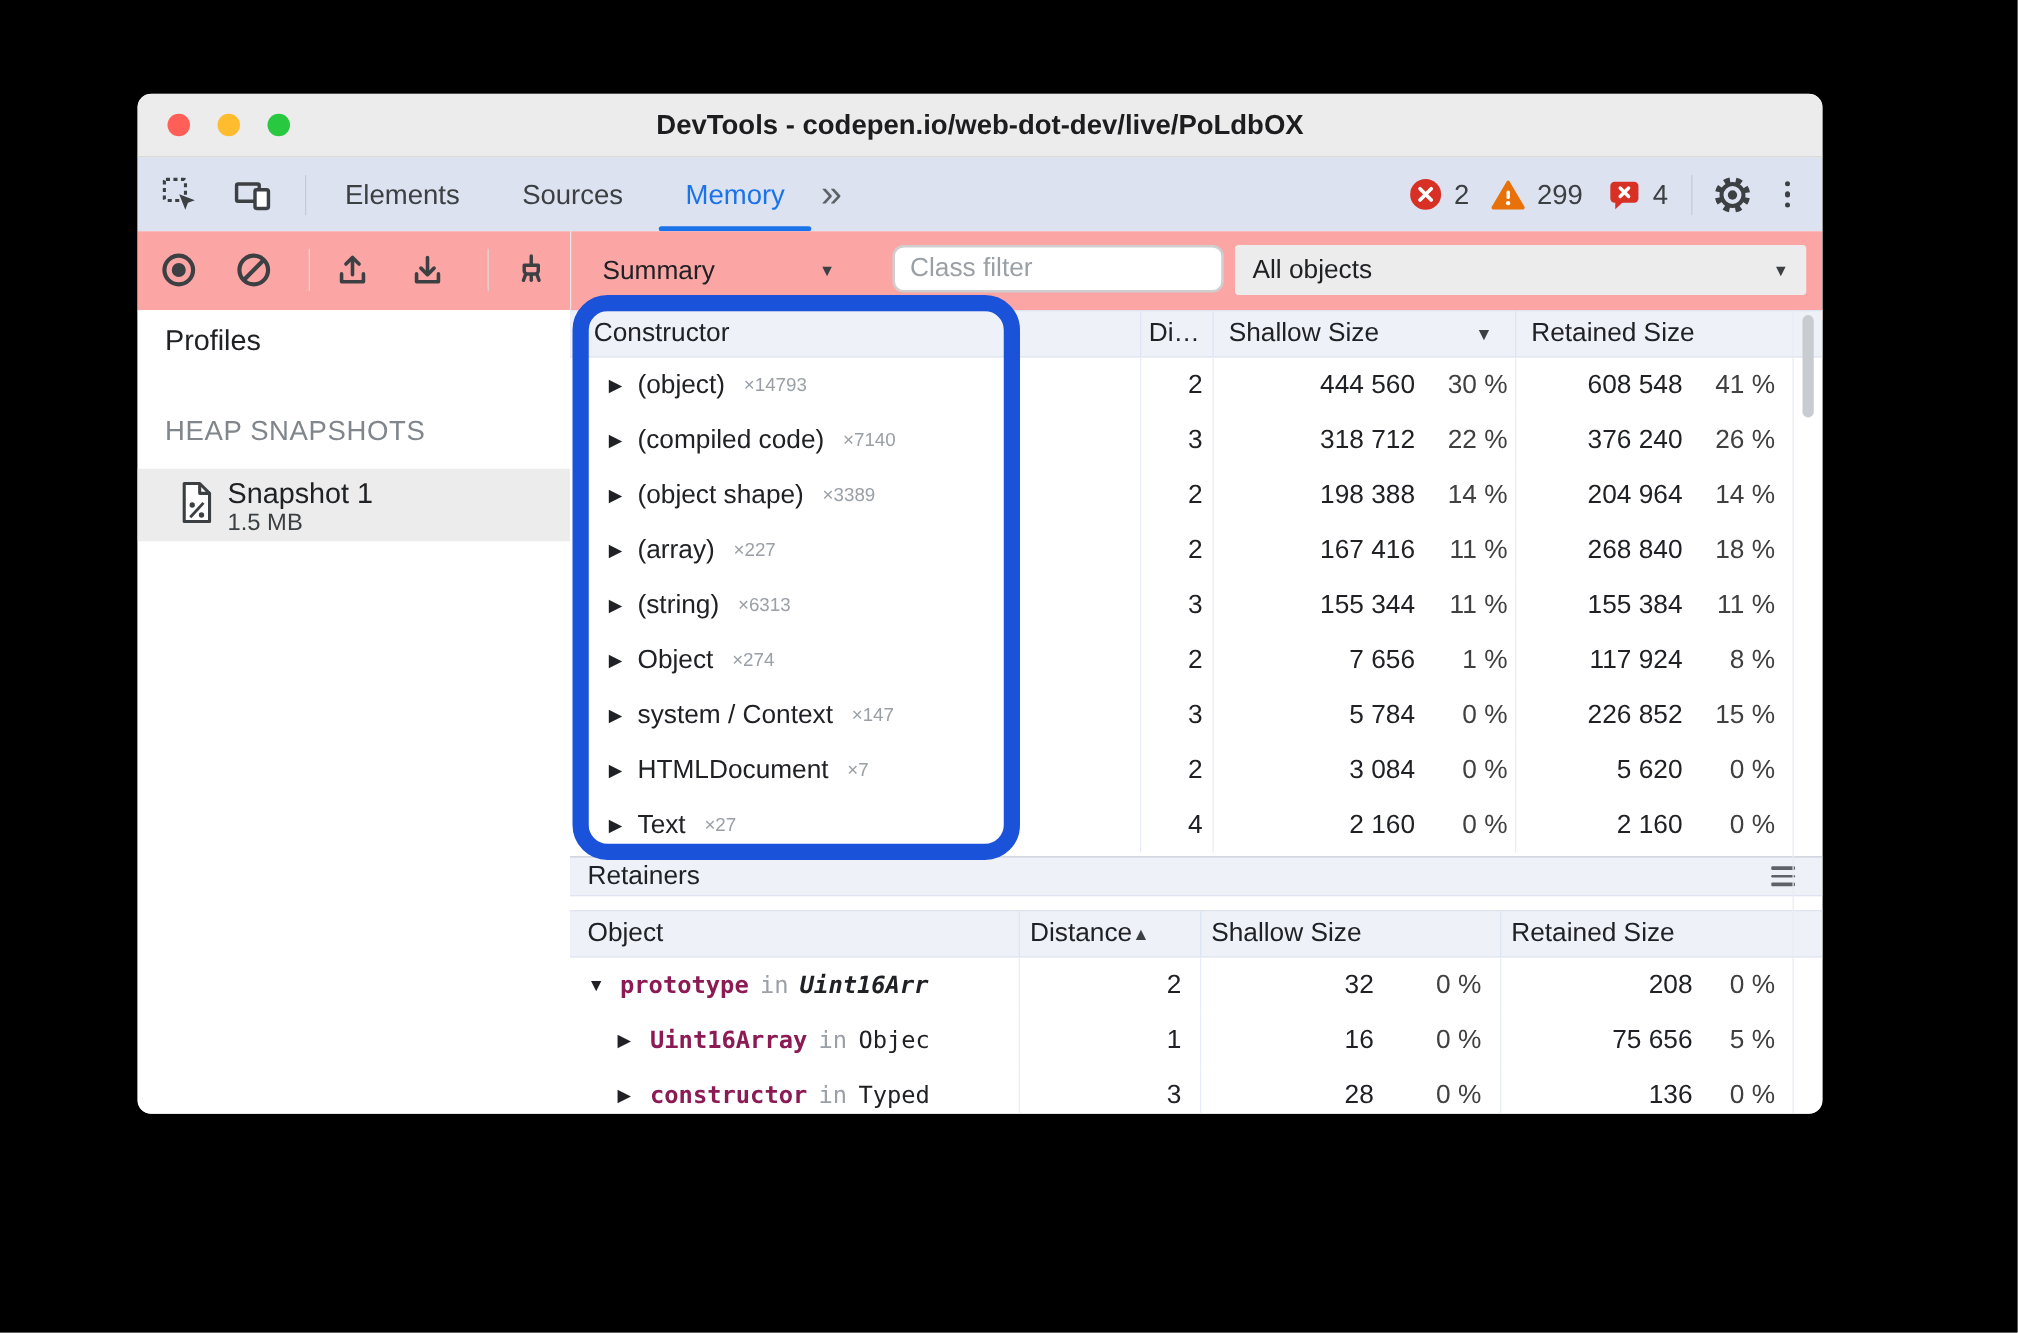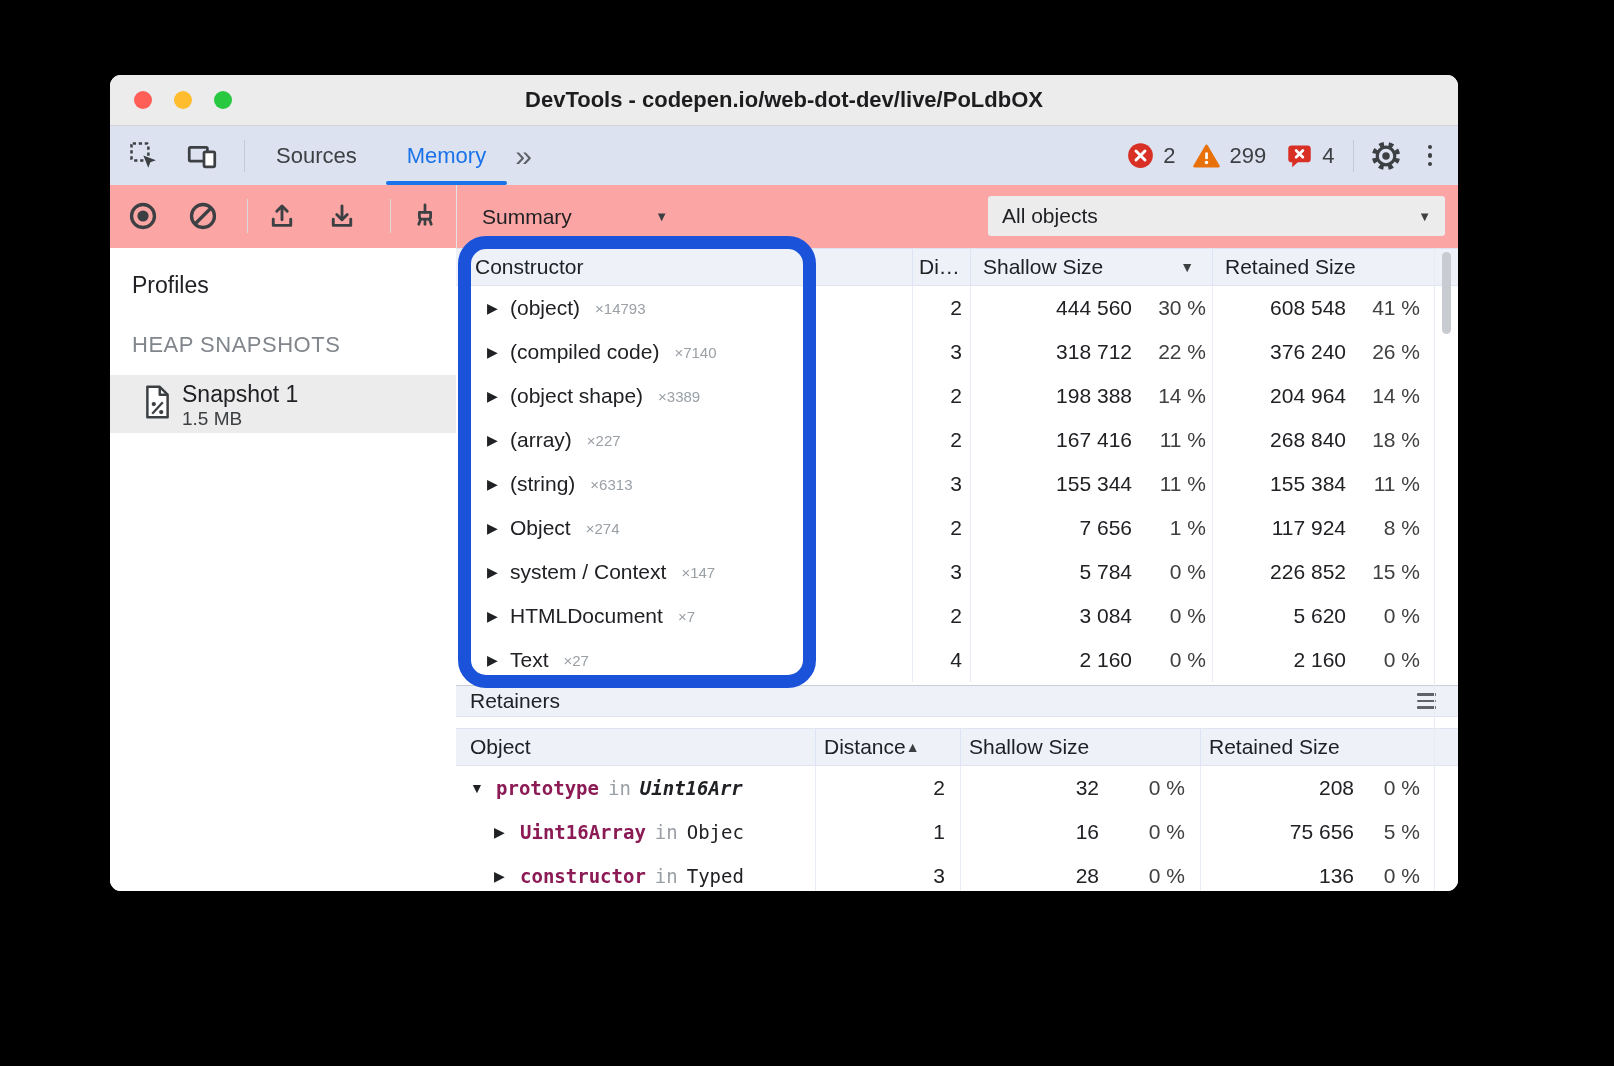--- a/index.html
+++ b/index.html
@@ -58,21 +58,21 @@
                 border:2px solid #cfcfcf;border-radius:9px;box-sizing:border-box;
                 font-size:21px;color:#202124;padding:0 12px;outline:none;
                 font-family:"Liberation Sans","DejaVu Sans",sans-serif;}
   .class-filter::placeholder{color:#9aa0a6;}
   .objects-dd{position:absolute;left:878px;top:11px;width:457px;height:40px;background:#ececec;
               border-radius:3px;display:flex;align-items:center;justify-content:space-between;
               font-size:21px;color:#202124;padding:0 14px 0 14px;box-sizing:border-box;}
 
   
   .sidebar{position:absolute;left:0;top:173px;width:346px;bottom:0;background:#fff;}
-  .profiles-label{position:absolute;left:22px;top:24px;font-size:23px;color:#202124;}
+  .profiles-label{position:absolute;left:22px;top:11px;font-size:23px;color:#202124;}
   .heap-label{position:absolute;left:22px;top:84px;font-size:22px;color:#80868b;
               letter-spacing:.5px;}
   .snapshot-row{position:absolute;left:0;top:127px;width:346px;height:58px;background:#ececec;}
   .snap-icon{position:absolute;left:34px;top:10px;}
   .snap-name{position:absolute;left:72px;top:6px;font-size:23px;color:#202124;}
   .snap-size{position:absolute;left:72px;top:33px;font-size:19px;color:#3c4043;}
 
   
   .main{position:absolute;left:346px;top:173px;right:0;bottom:0;background:#fff;overflow:hidden;}
   .right-edge-line{position:absolute;left:978px;top:0;bottom:0;width:1px;background:#e8ebf3;}
@@ -164,20 +164,21 @@
           <path d="M11.5 11.5 L21.5 15.3 L17.1 16.9 L15.4 21.4 Z" fill="#3c4043"></path>
         </svg>
       </span>
       <span class="tb-iconbtn">
         <svg width="30" height="30" viewBox="0 0 24 24">
           <rect x="1.8" y="5" width="14.5" height="11" rx="1" fill="none" stroke="#3c4043" stroke-width="2.2"></rect>
           <rect x="13.6" y="8.6" width="8.6" height="12" rx="1.2" fill="#fff" stroke="#3c4043" stroke-width="2.2"></rect>
         </svg>
       </span>
       <span class="vsep"></span>
+      <div class="tab">Elements</div>
       <div class="tab">Sources</div>
       <div class="tab active">Memory</div>
       <span class="more-tabs">»</span>
 
       <div class="tb-right">
         <span class="b-icon">
           <svg width="27" height="27" viewBox="0 0 24 24">
             <circle cx="12" cy="12" r="11" fill="#d93025"></circle>
             <path d="M8 8 L16 16 M16 8 L8 16" stroke="#fff" stroke-width="2.6" stroke-linecap="round"></path>
           </svg>
@@ -252,20 +253,21 @@
             <path d="M12 14.8 V18.6"></path>
             <path d="M15.6 14.8 L17 18.6"></path>
         </svg>
       </span>
       <span class="panel-divider"></span>
 
       <div class="summary-dd">
         <span>Summary</span>
         <span class="dd-tri">▼</span>
       </div>
+      <input class="class-filter" placeholder="Class filter" style="">
       <div class="objects-dd">
         <span>All objects</span>
         <span class="dd-tri">▼</span>
       </div>
     </div>
 
     <div class="sidebar">
       <div class="profiles-label">Profiles</div>
       <div class="heap-label">HEAP SNAPSHOTS</div>
       <div class="snapshot-row">

